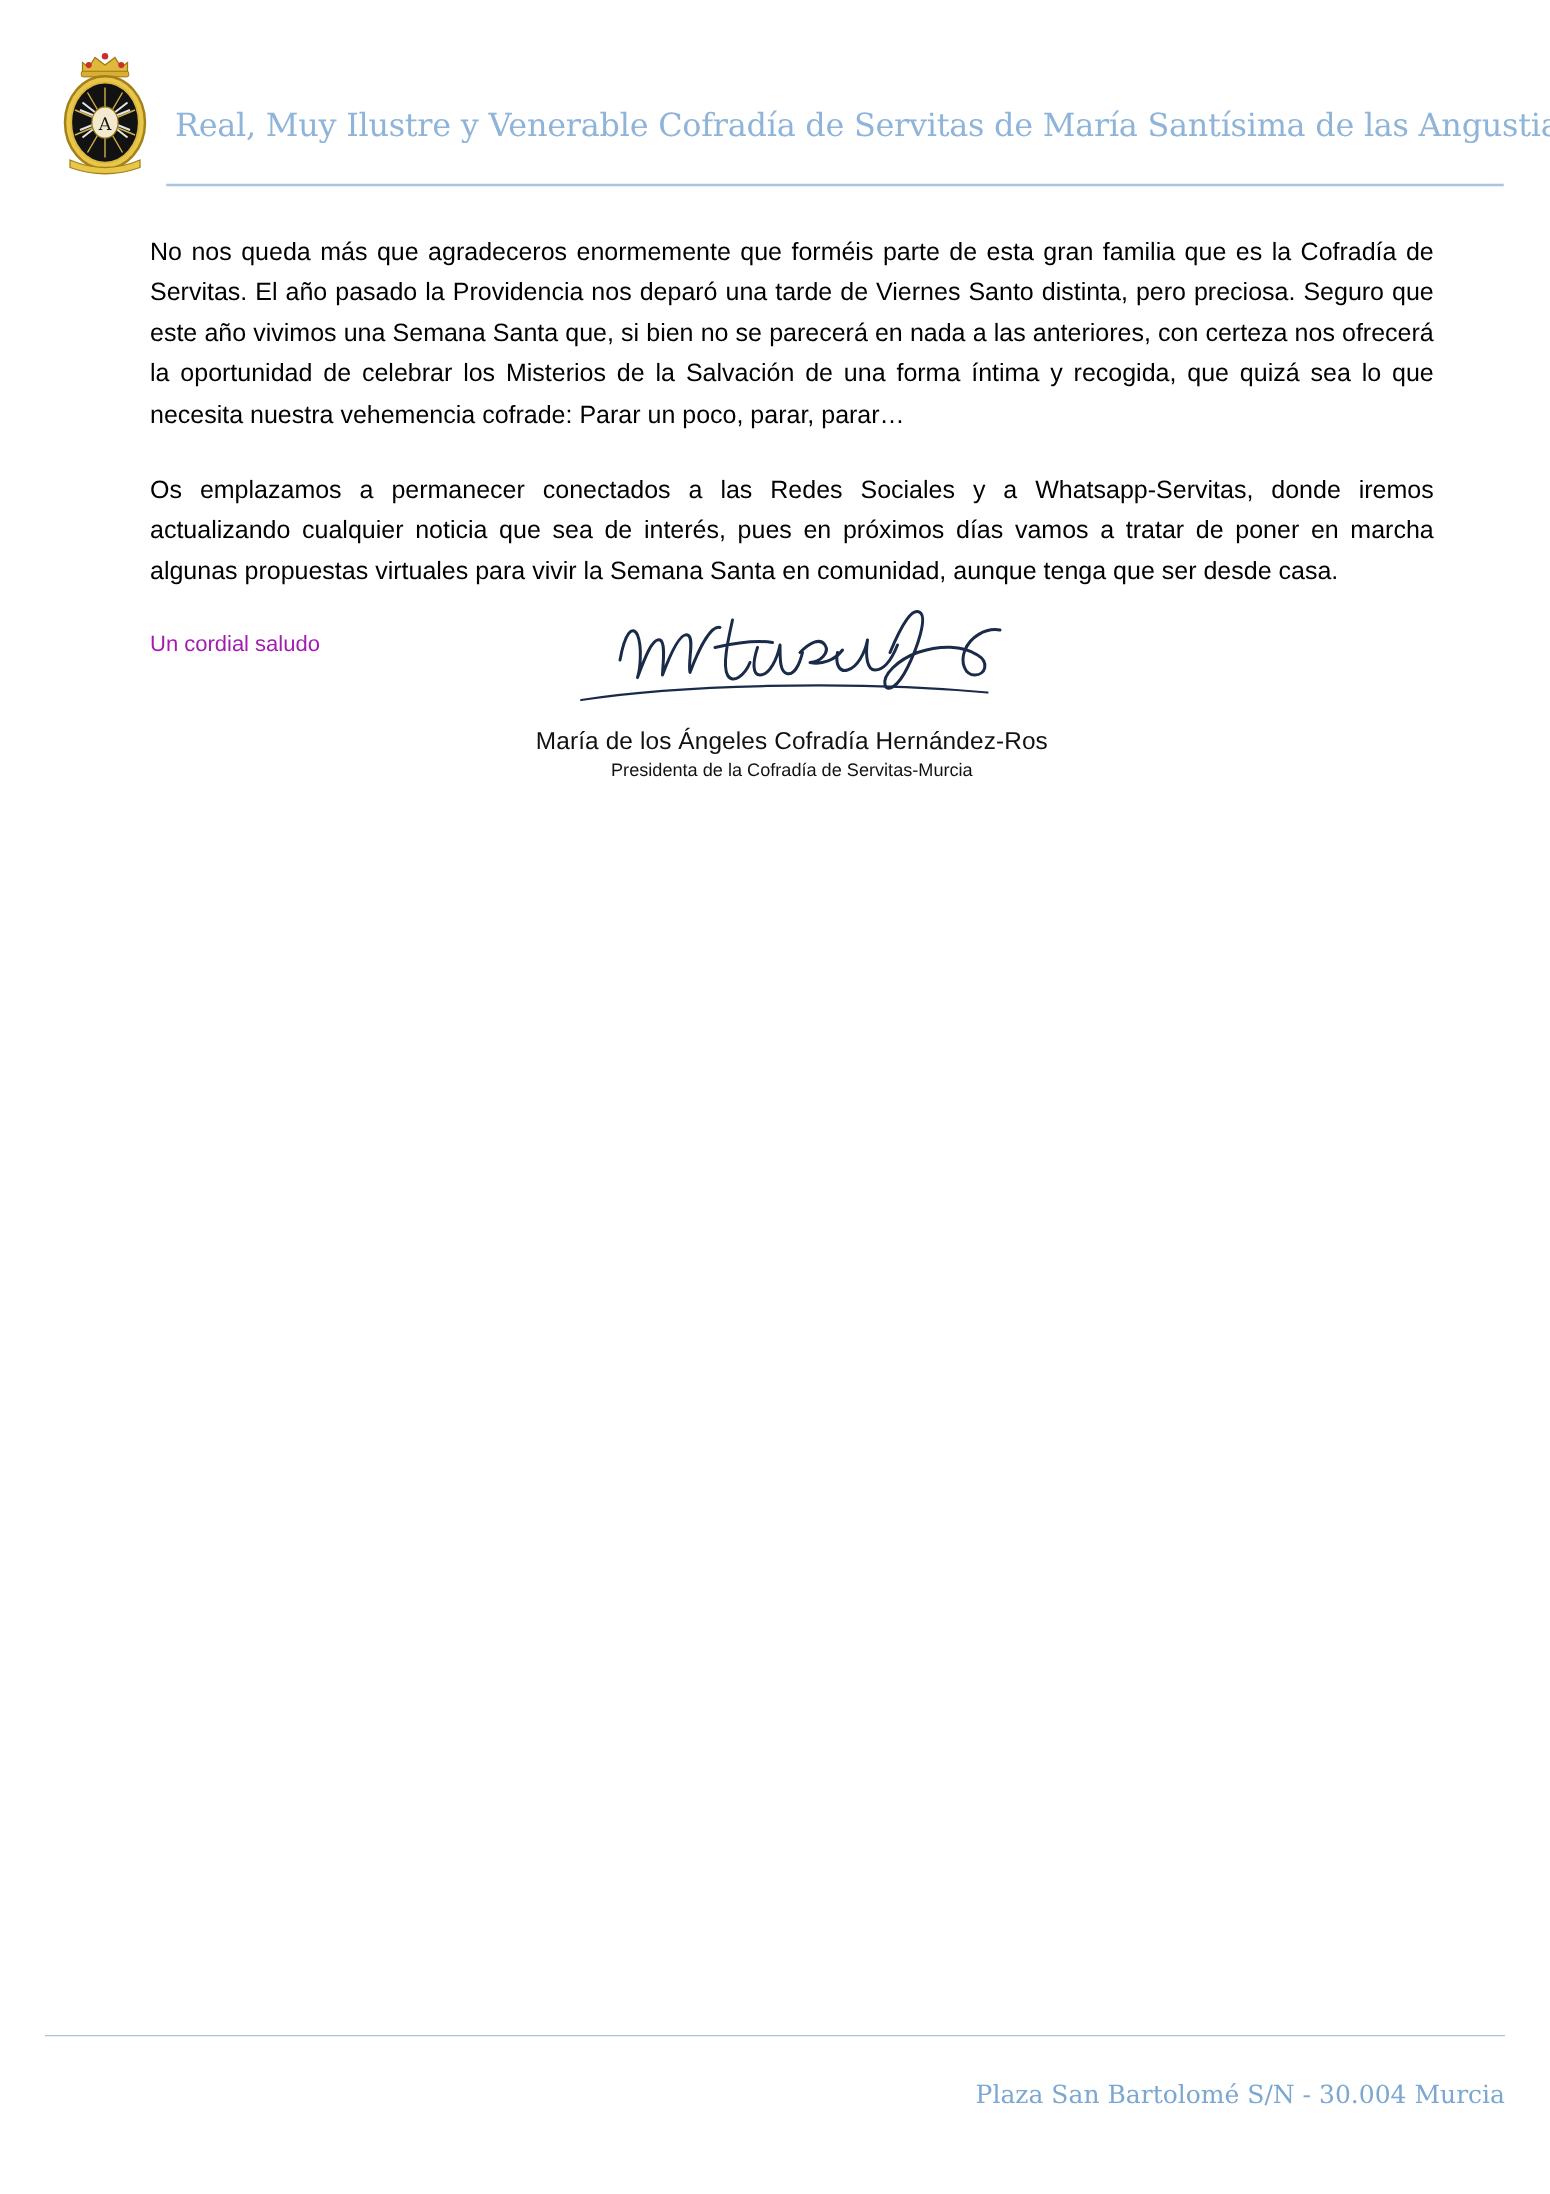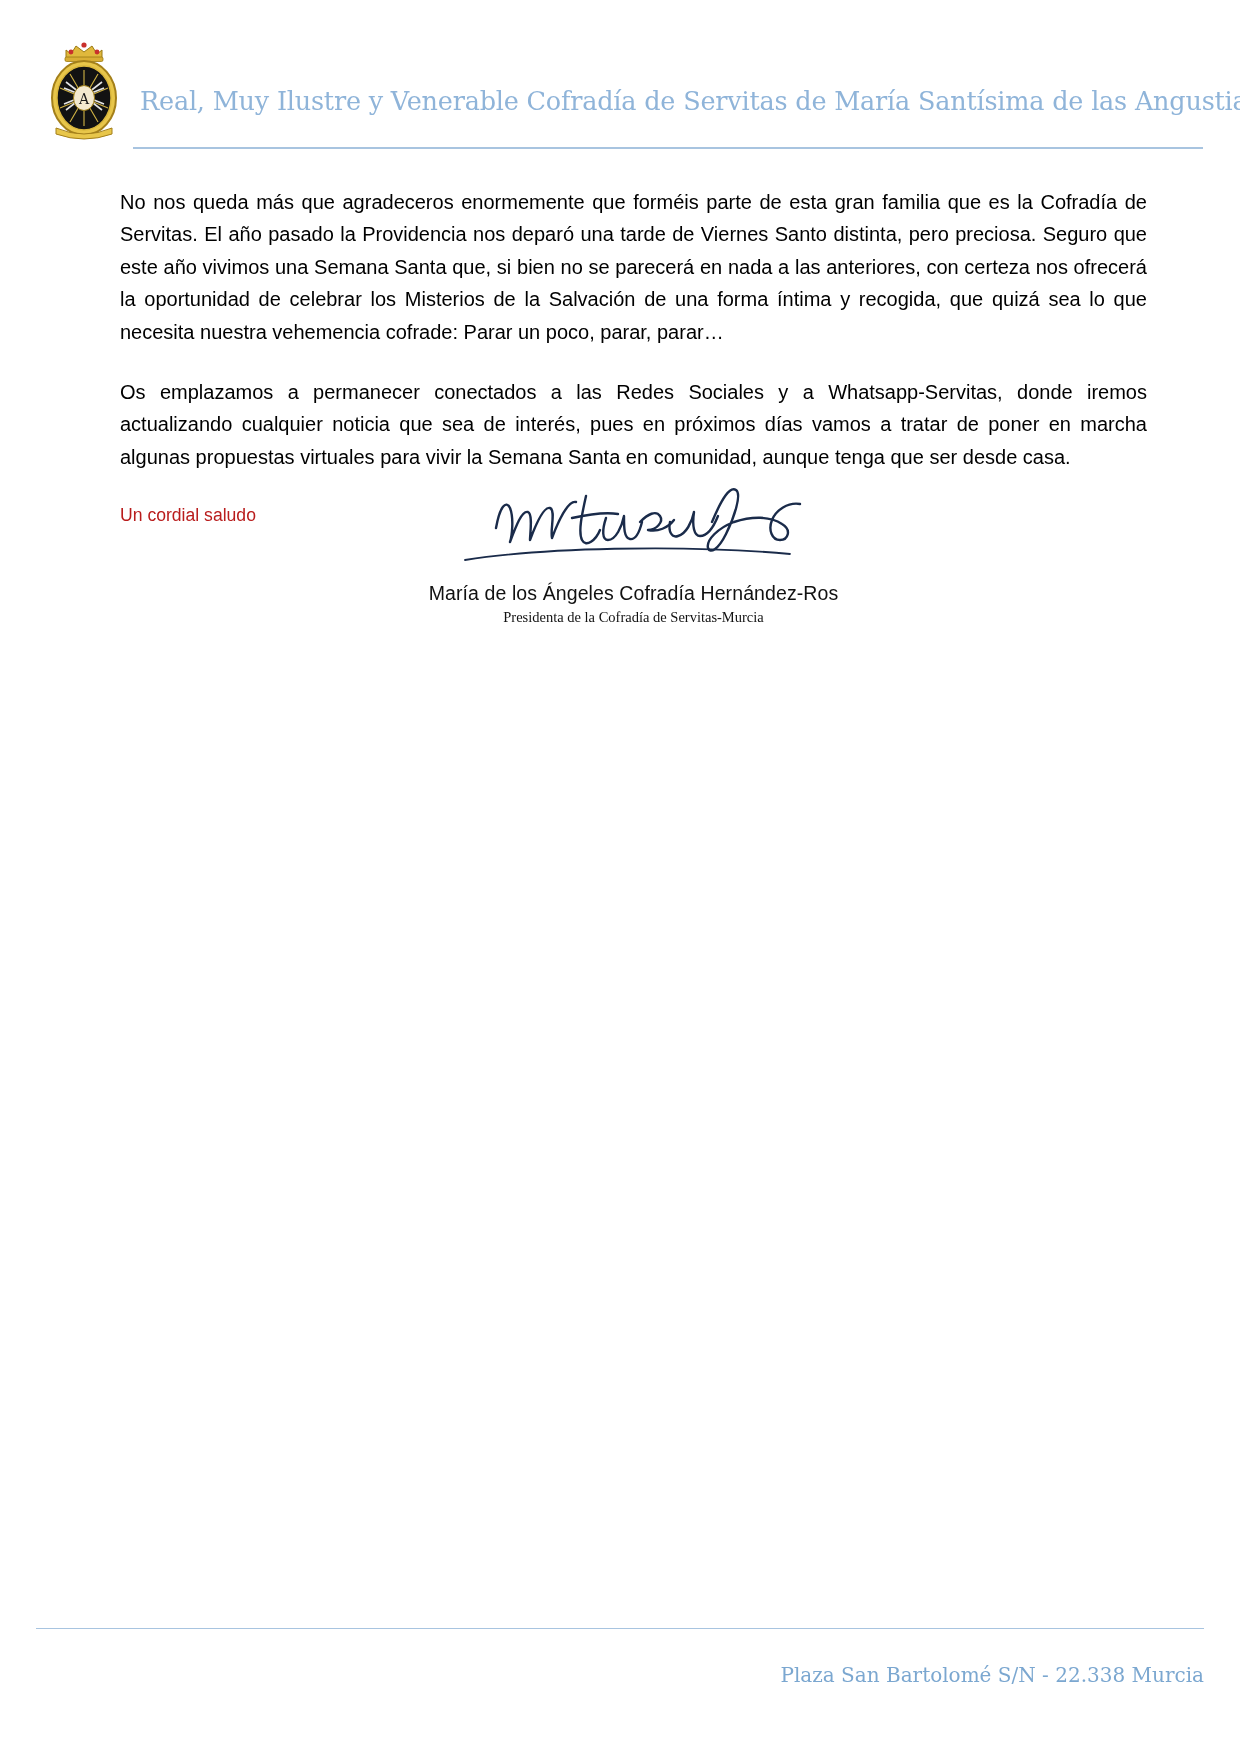--- a/index.html
+++ b/index.html
@@ -66,21 +66,21 @@
     line-height: 1.62;
     text-align: justify;
     text-justify: inter-word;
     color: #000000;
   }
   p.para:last-of-type { margin-bottom: 0; }
   .closing {
     margin: 0;
     font-size: 17.6px;
     line-height: 1.62;
-    color: #b91c1c;
+    color: #a21caf;
   }
 
   
   .signature-block {
     position: absolute;
     left: 120px;
     top: 478px;
     width: 1027px;
     text-align: center;
   }
@@ -92,21 +92,20 @@
   .sig-name {
     font-size: 19.5px;
     color: #111;
     margin-top: 4px;
     letter-spacing: 0.1px;
   }
   .sig-role {
     font-size: 14.5px;
     color: #111;
     margin-top: 4px;
-    font-family: Liberation Serif, serif;
   }
 
   
   .footer {
     position: absolute;
     left: 0;
     bottom: 44px;
     width: 1240px;
   }
   .footer-rule {
@@ -204,15 +203,15 @@
       <path d="M345 82 C420 70, 560 66, 670 76" fill="none" stroke="#1a2b4a" stroke-width="1.8" stroke-linecap="round"></path>
     </svg>
   </div>
   <div class="sig-name">María de los Ángeles Cofradía Hernández-Ros</div>
   <div class="sig-role">Presidenta de la Cofradía de Servitas-Murcia</div>
 </div>
 
 <div class="footer-rule"></div>
 <div class="footer">
   <div class="footer-lines">
-    <div class="footer-line-2">Plaza San Bartolomé S/N  -  22.338 Murcia</div>
+    <div class="footer-line-2">Plaza San Bartolomé S/N  -  30.004 Murcia</div>
   </div>
 </div>
 
 </body></html>

